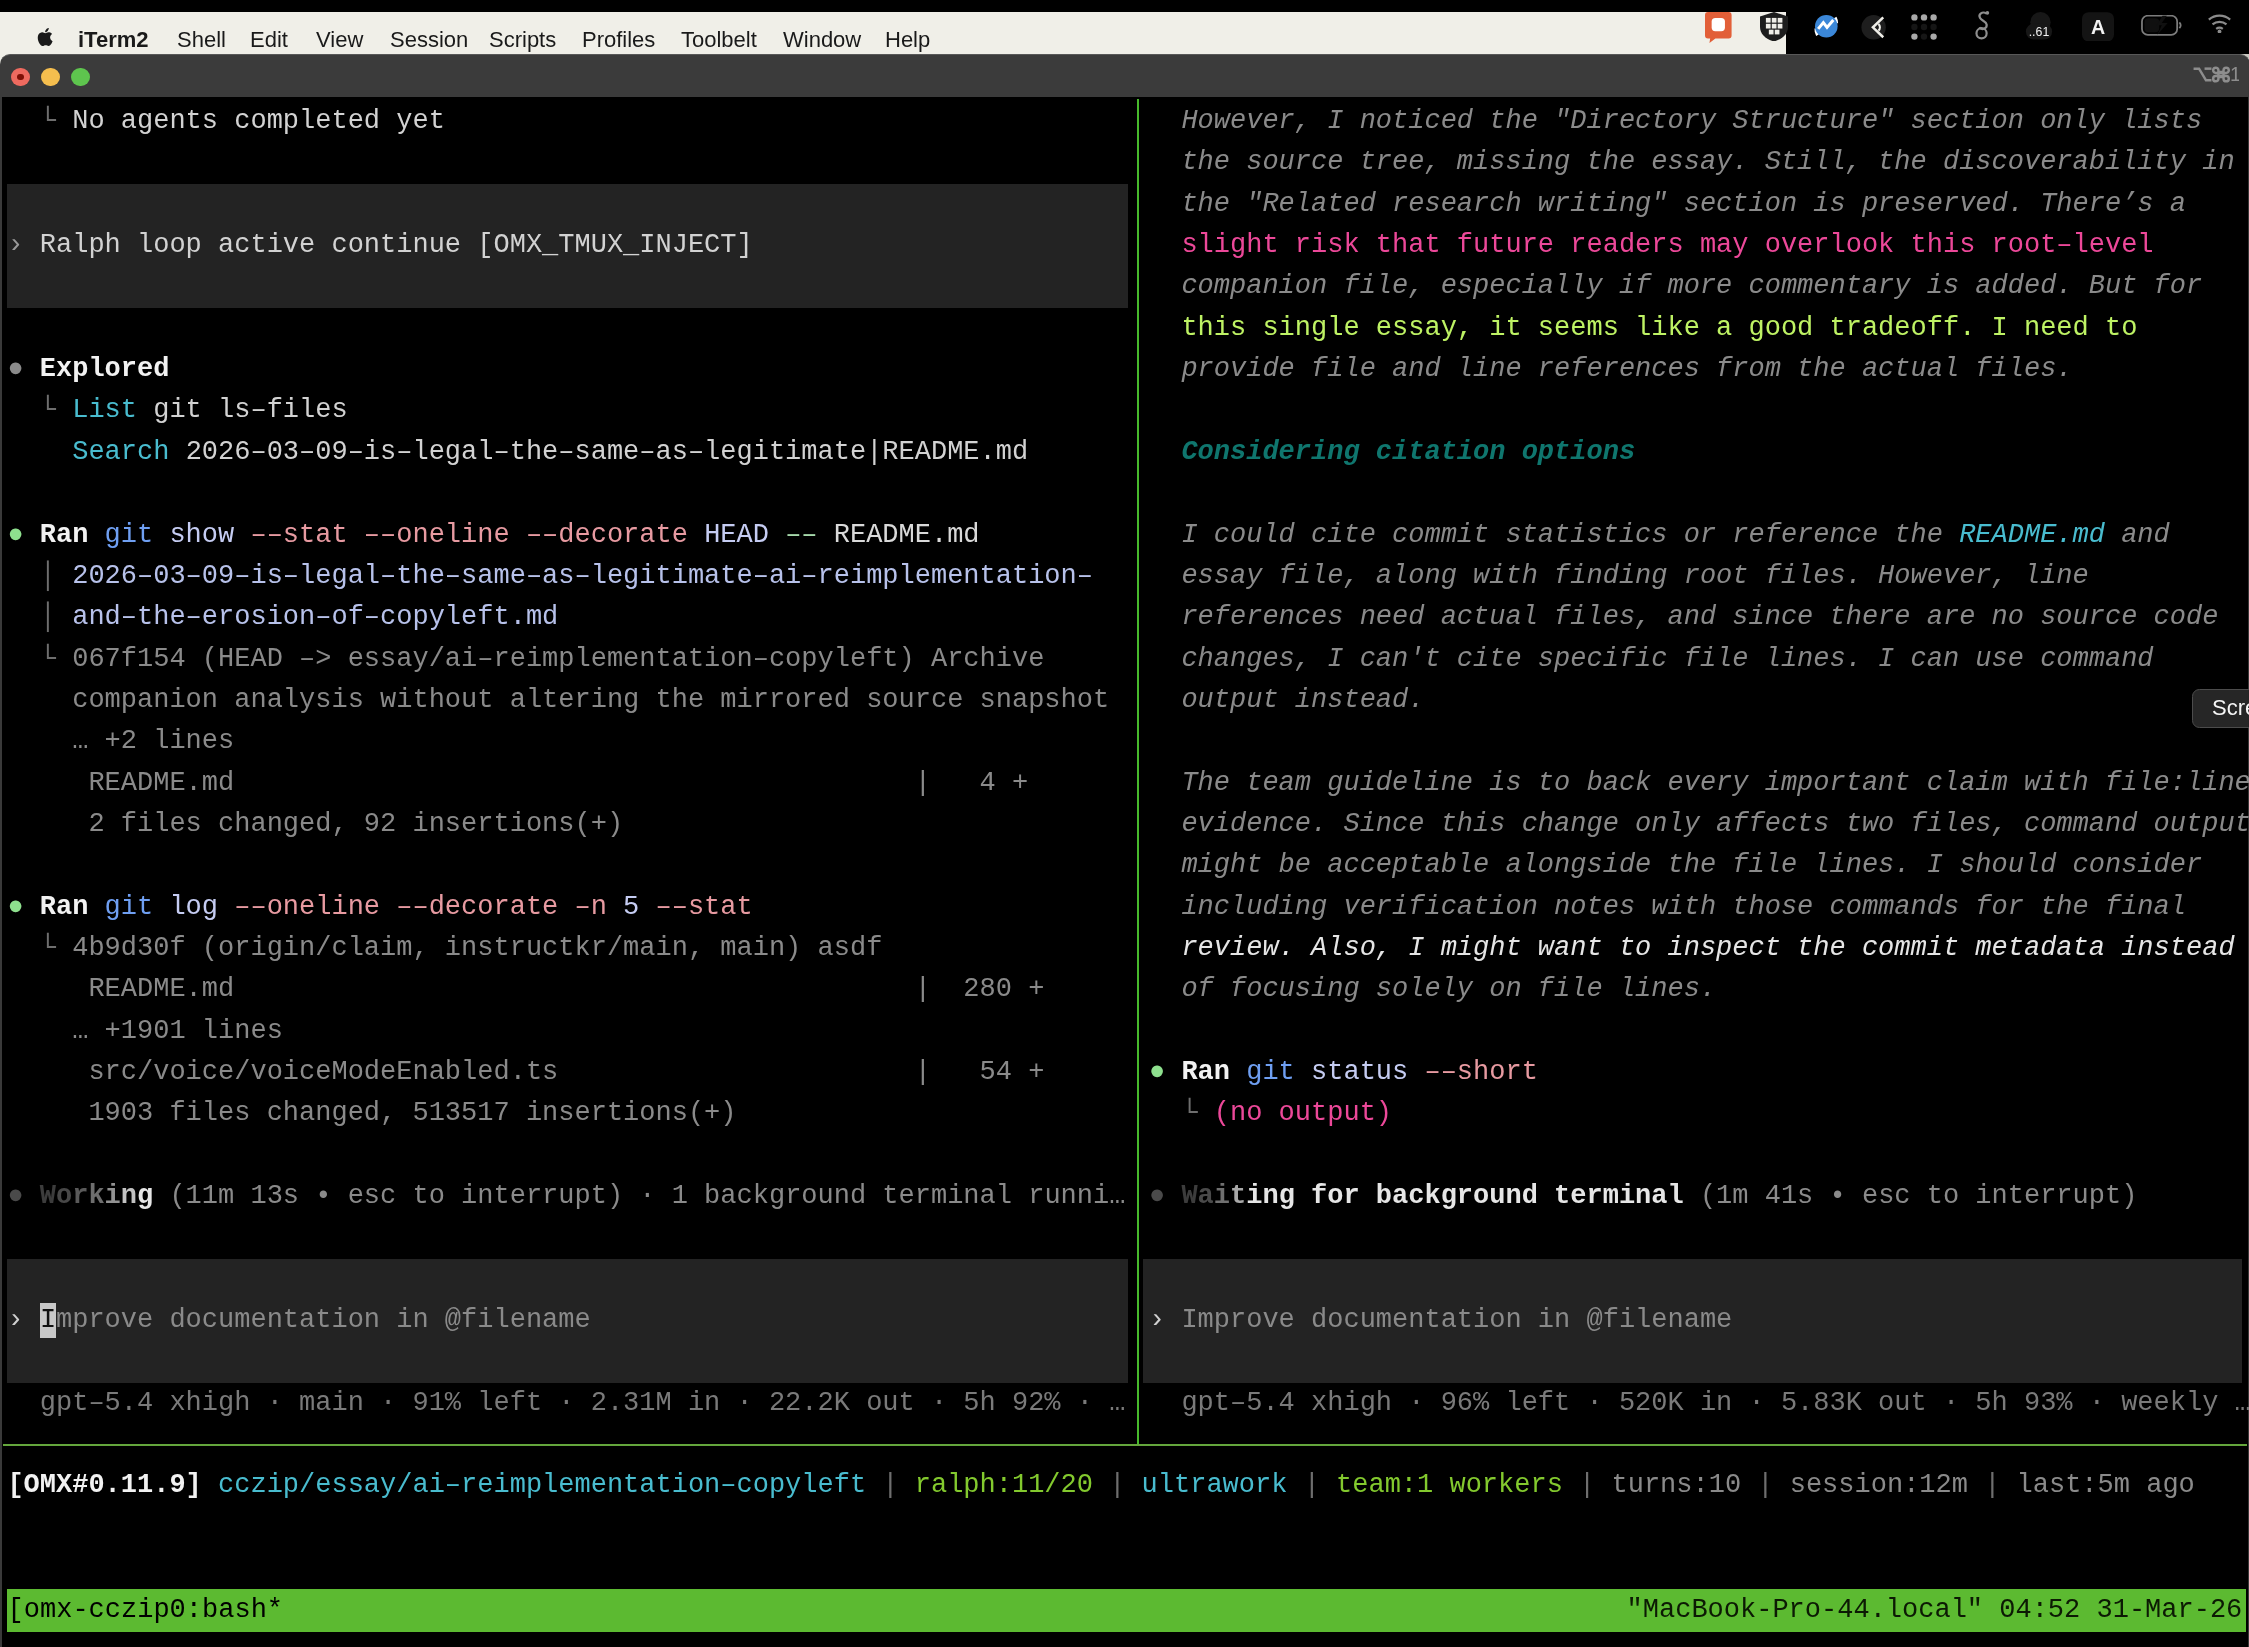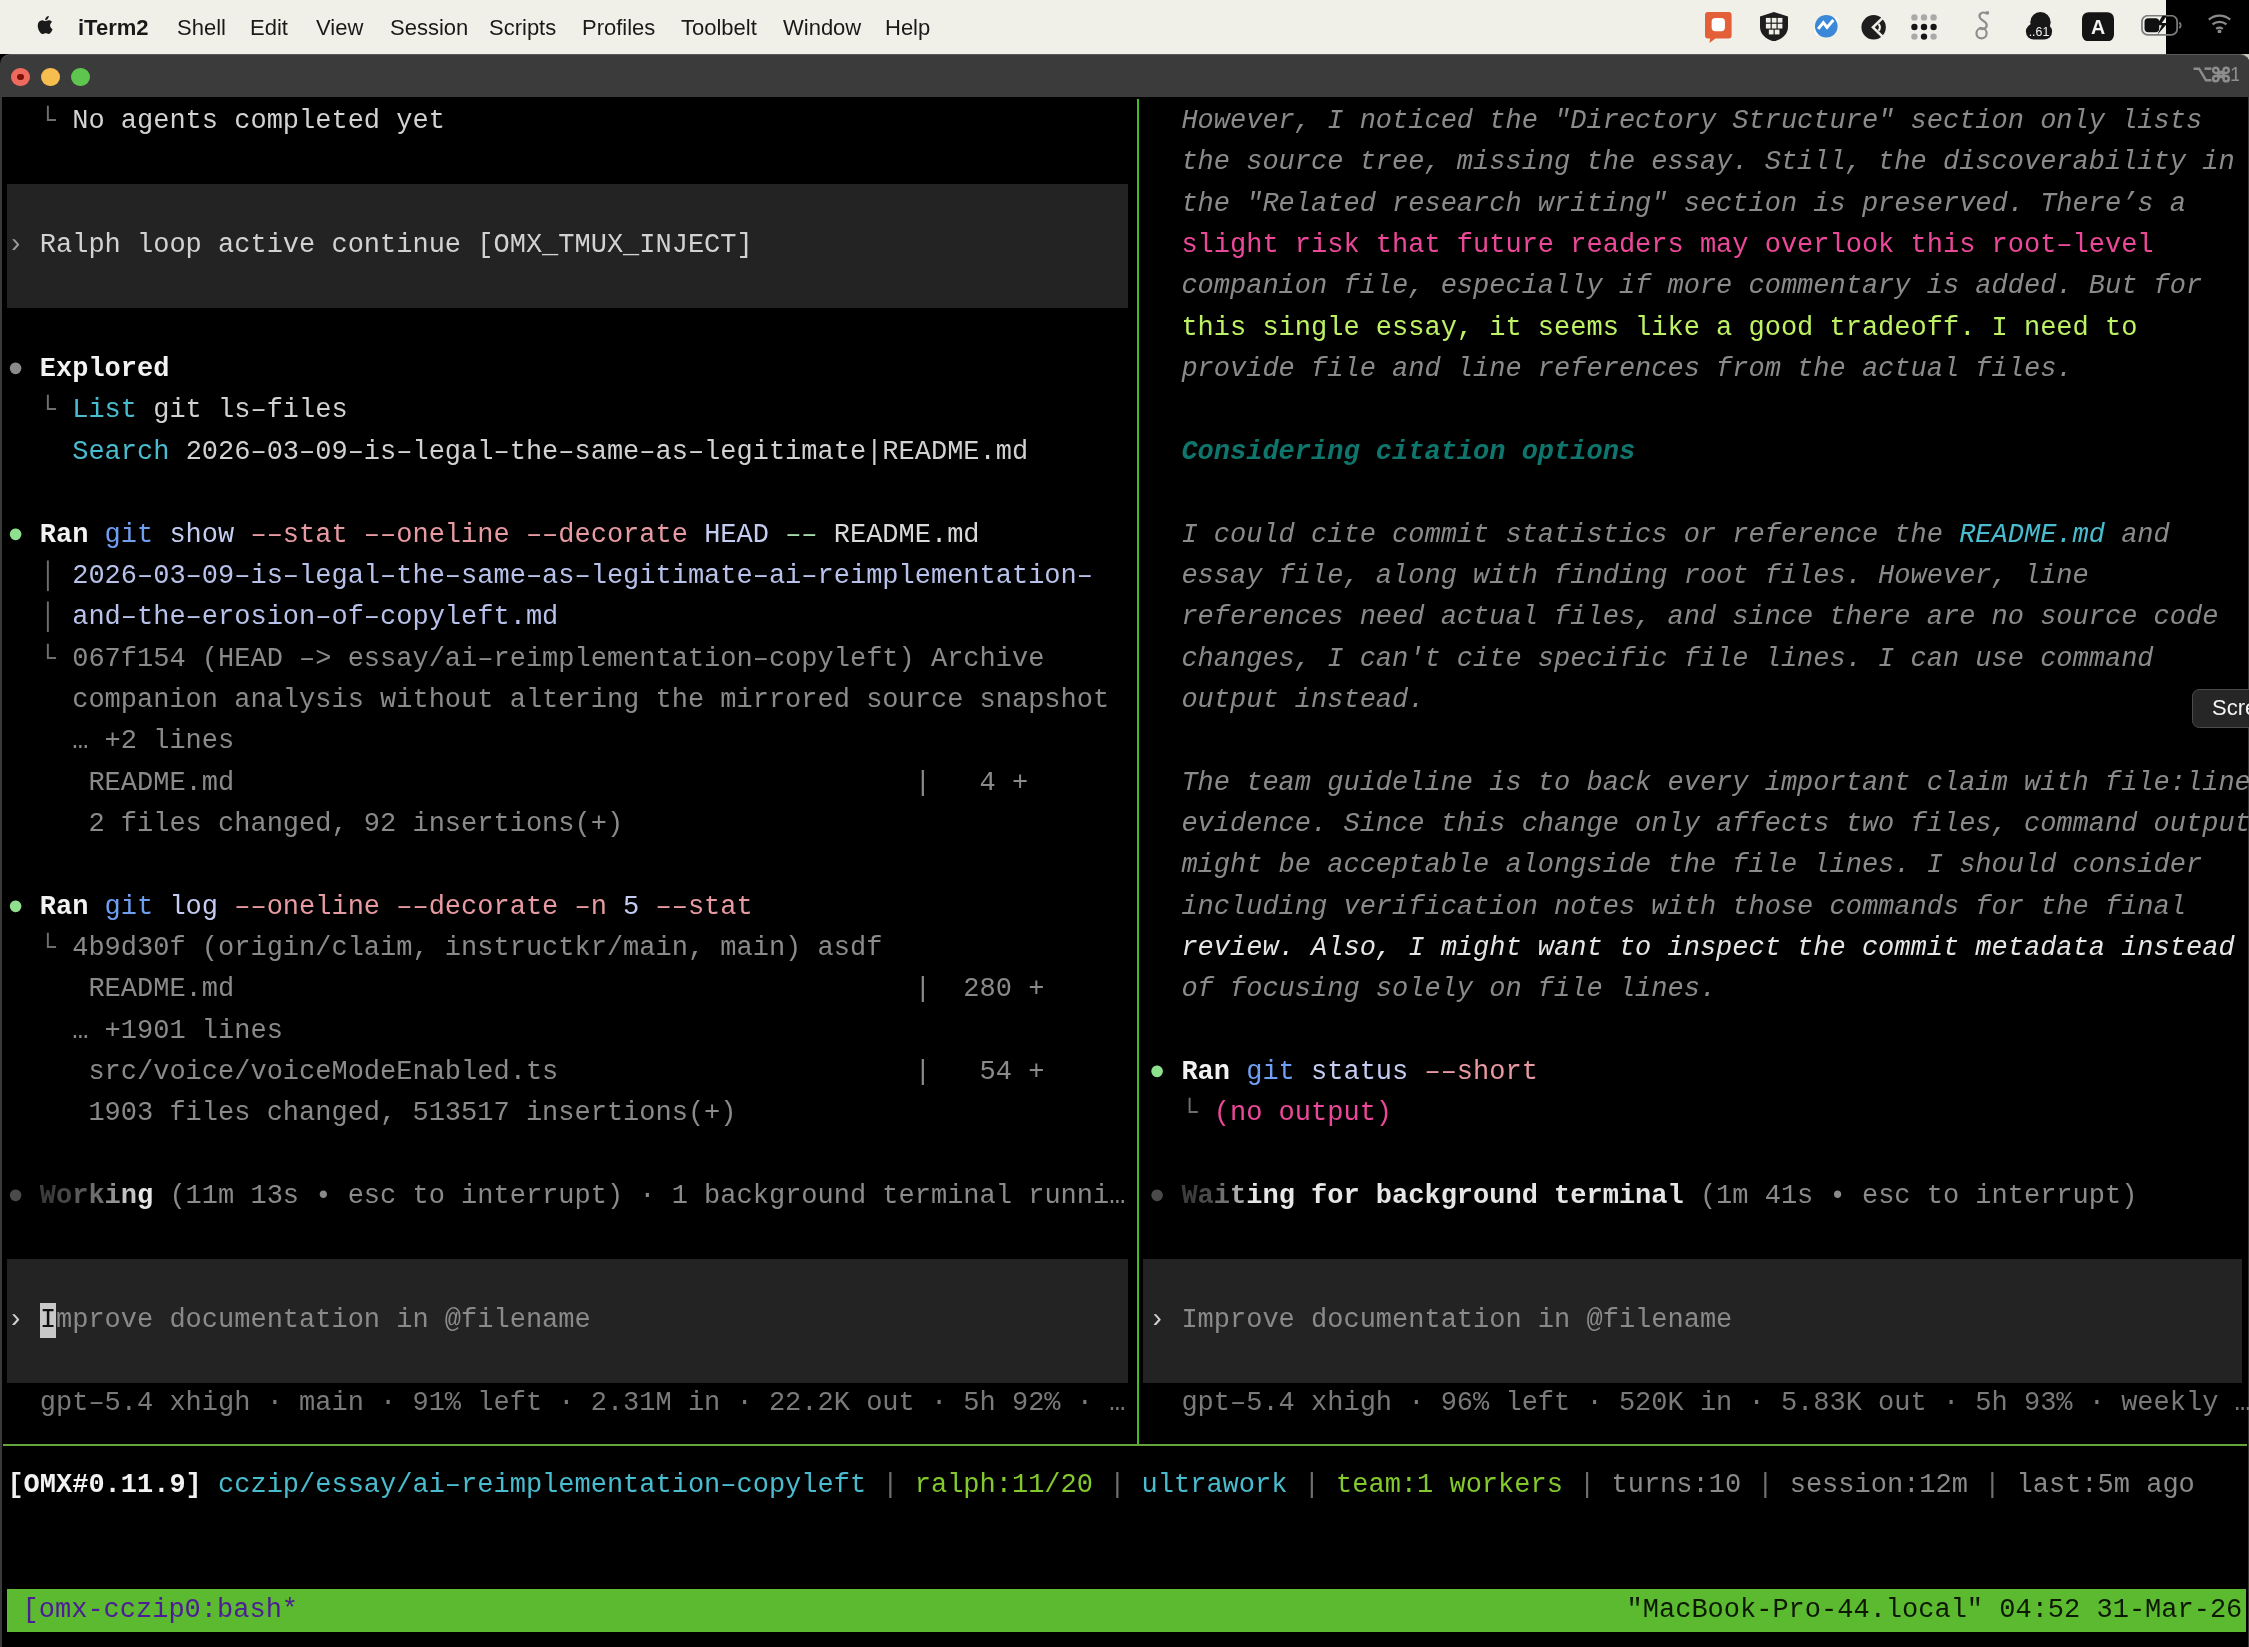--- a/index.html
+++ b/index.html
@@ -1,15 +1,15 @@
 <!DOCTYPE html>
 <html style="font-size:11.8px"><head><meta charset="utf-8"><style>
 * {margin:0;padding:0;box-sizing:border-box}
 html,body {width:2250px;height:1648px;background:#000;overflow:hidden;position:relative}
-#menubar {position:absolute;left:0;top:0;width:2166px;height:54px;background:#f0efe8}
+#menubar {position:absolute;left:0;top:12px;width:1786px;height:54px;background:#f0efe8}
 .mtxt {position:absolute;top:14.8px;font:22px "Liberation Sans",sans-serif;color:#1a1a1a}
 .mi {position:absolute}
 #titlebar {position:absolute;left:0;top:54px;width:2250px;height:44px;background:#3b3b3b;border-radius:10.3px 10.3px 0 0;border-top:0.7px solid #585858}
 .tl {position:absolute;top:12.5px;width:18.5px;height:18.5px;border-radius:50%}
 .tldot {position:absolute;left:17px;top:18.5px;width:6.6px;height:6.6px;border-radius:50%;background:#7e1006}
 #wtitle {position:absolute;left:0;top:10.3px;width:100%;text-align:center;font:bold 23px "Liberation Sans",sans-serif;color:#a2a2a2}
 #term {position:absolute;left:0;top:97px;width:2250px;height:1550px;background:#000}
 .ln {position:absolute;font:27px/41px "Liberation Mono",monospace;color:#d2d2d2;white-space:pre}
 .hbox {position:absolute;background:#232323}
 #gbar {position:absolute;left:6.6px;top:1589px;width:2239px;height:43px;background:#5cba31}
@@ -98,21 +98,21 @@
 <pre class="ln" style="left:1149px;top:887px">  <span style="color:#8a8a8a;font-style:italic">including verification notes with those commands for the final</span></pre>
 <pre class="ln" style="left:1149px;top:928px">  <span style="color:#e5e5e5;font-style:italic">review. Also, I might want to inspect the commit metadata instead</span></pre>
 <pre class="ln" style="left:1149px;top:969px">  <span style="color:#8a8a8a;font-style:italic">of focusing solely on file lines.</span></pre>
 <pre class="ln" style="left:1149px;top:1052px"><span style="color:#8ee08e">●</span> <span style="color:#f2f2f2;font-weight:bold">Ran</span> <span style="color:#6f9ff2">git</span> <span style="color:#c5ccf2">status</span> <span style="color:#e79aa1">––short</span></pre>
 <pre class="ln" style="left:1149px;top:1093px">  <span style="color:#6e6e6e">└</span> <span style="color:#ec4899">(no output)</span></pre>
 <pre class="ln" style="left:1149px;top:1176px"><span style="color:#4a4a4a">●</span> <span style="color:#3c3c3c;font-weight:bold">W</span><span style="color:#4a4a4a;font-weight:bold">a</span><span style="color:#707070;font-weight:bold">i</span><span style="color:#a8a8a8;font-weight:bold">t</span><span style="color:#e6e6e6;font-weight:bold">i</span><span style="color:#e6e6e6;font-weight:bold">n</span><span style="color:#e6e6e6;font-weight:bold">g</span> <span style="color:#e6e6e6;font-weight:bold">f</span><span style="color:#e6e6e6;font-weight:bold">o</span><span style="color:#e6e6e6;font-weight:bold">r</span> <span style="color:#e6e6e6;font-weight:bold">b</span><span style="color:#e6e6e6;font-weight:bold">a</span><span style="color:#e6e6e6;font-weight:bold">c</span><span style="color:#e6e6e6;font-weight:bold">k</span><span style="color:#e6e6e6;font-weight:bold">g</span><span style="color:#e6e6e6;font-weight:bold">r</span><span style="color:#e6e6e6;font-weight:bold">o</span><span style="color:#e6e6e6;font-weight:bold">u</span><span style="color:#e6e6e6;font-weight:bold">n</span><span style="color:#e6e6e6;font-weight:bold">d</span> <span style="color:#e6e6e6;font-weight:bold">t</span><span style="color:#e6e6e6;font-weight:bold">e</span><span style="color:#e6e6e6;font-weight:bold">r</span><span style="color:#e6e6e6;font-weight:bold">m</span><span style="color:#e6e6e6;font-weight:bold">i</span><span style="color:#e6e6e6;font-weight:bold">n</span><span style="color:#e6e6e6;font-weight:bold">a</span><span style="color:#e6e6e6;font-weight:bold">l</span> <span style="color:#8a8a8a">(1m 41s • esc to interrupt)</span></pre>
 <pre class="ln" style="left:1149px;top:1300px"><span style="color:#d0d0d0">›</span> <span style="color:#8a8a8a">Improve documentation in @filename</span></pre>
 <pre class="ln" style="left:1149px;top:1383px">  <span style="color:#7a7a7a">gpt–5.4 xhigh · 96% left · 520K in · 5.83K out · 5h 93% · weekly …</span></pre>
 <pre class="ln" style="left:7.4px;top:1465px"><span style="color:#f2f2f2;font-weight:bold">[OMX#0.11.9]</span> <span style="color:#49bccf">cczip/essay/ai–reimplementation–copyleft</span> <span style="color:#6e6e6e">|</span> <span style="color:#83c92e">ralph:11/20</span> <span style="color:#6e6e6e">|</span> <span style="color:#49bccf">ultrawork</span> <span style="color:#6e6e6e">|</span> <span style="color:#83c92e">team:1 workers</span> <span style="color:#6e6e6e">|</span> <span style="color:#8a8a8a">turns:10</span> <span style="color:#6e6e6e">|</span> <span style="color:#8a8a8a">session:12m</span> <span style="color:#6e6e6e">|</span> <span style="color:#8a8a8a">last:5m ago</span></pre>
 <div id="gbar">
-    <pre class="ln" style="left:16px;top:0;color:#4c1d95">[omx-cczip0:bash*</pre>
+    <pre class="ln" style="left:1px;top:0;color:#000000">[omx-cczip0:bash*</pre>
     <pre class="ln" style="left:1620px;top:0;color:#0c1a04">"MacBook-Pro-44.local" 04:52 31-Mar-26</pre>
   </div>
 <div id="scre">Scre</div>
 <svg class="mi" style="left:1705px;top:11.8px" width="26.6" height="31" viewBox="0 0 36 42">
 <path fill="#e25f38" d="M4 0h28a4 4 0 0 1 4 4v28a4 4 0 0 1-4 4H14l-8 6 1-6H4a4 4 0 0 1-4-4V4a4 4 0 0 1 4-4z"></path>
 <rect x="9" y="8" width="18" height="18" rx="5" fill="#fff"></rect>
   </svg>
 <svg class="mi" style="left:1760px;top:11.8px" width="28" height="29.5" viewBox="0 0 19 20">
 <path fill="#1d1d1d" d="M9.5 0L19 3v7c0 5-4 8.5-9.5 10C4 18.5 0 15 0 10V3z"></path>
 <g fill="#efeee8">

